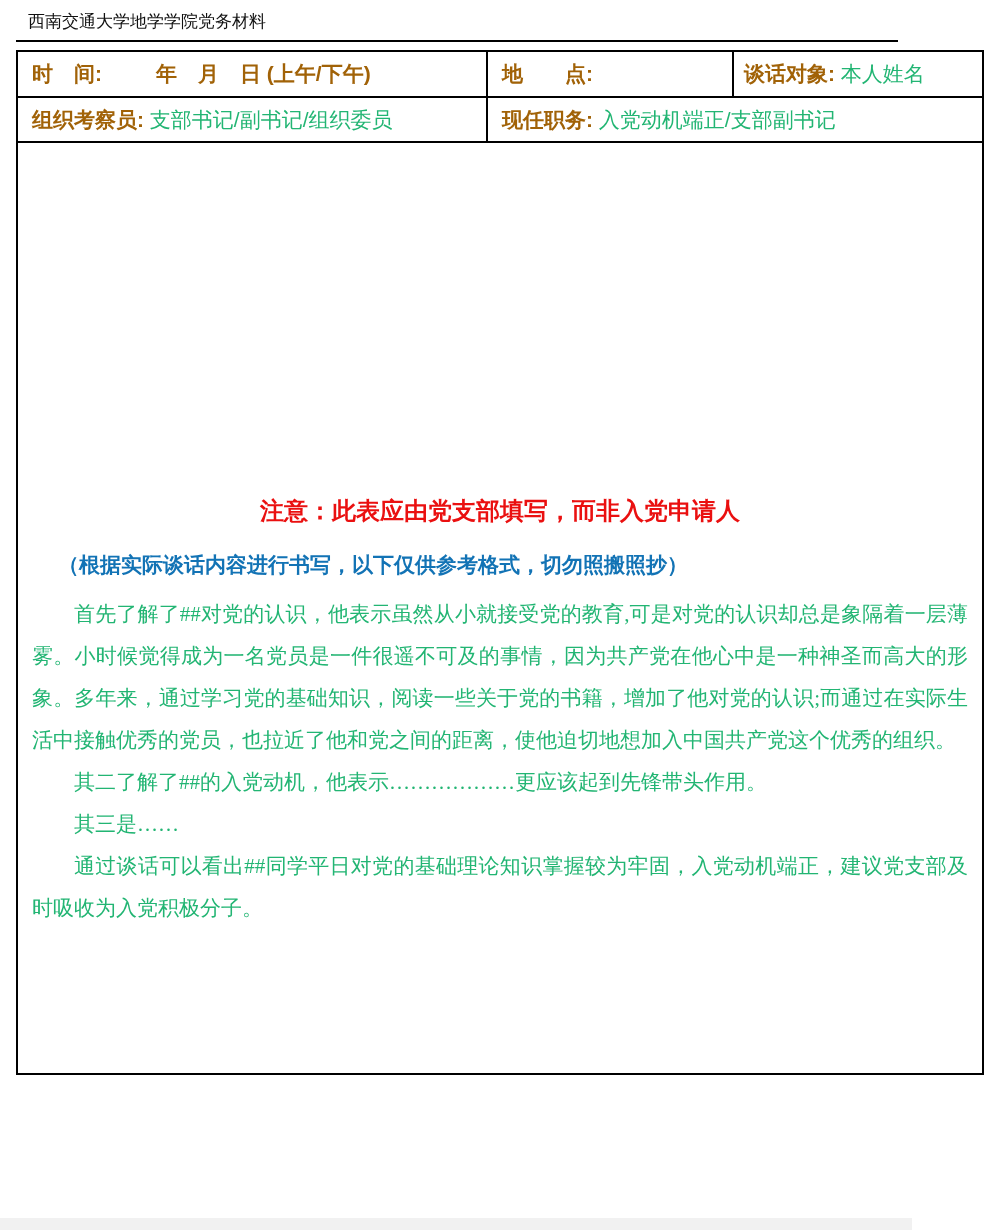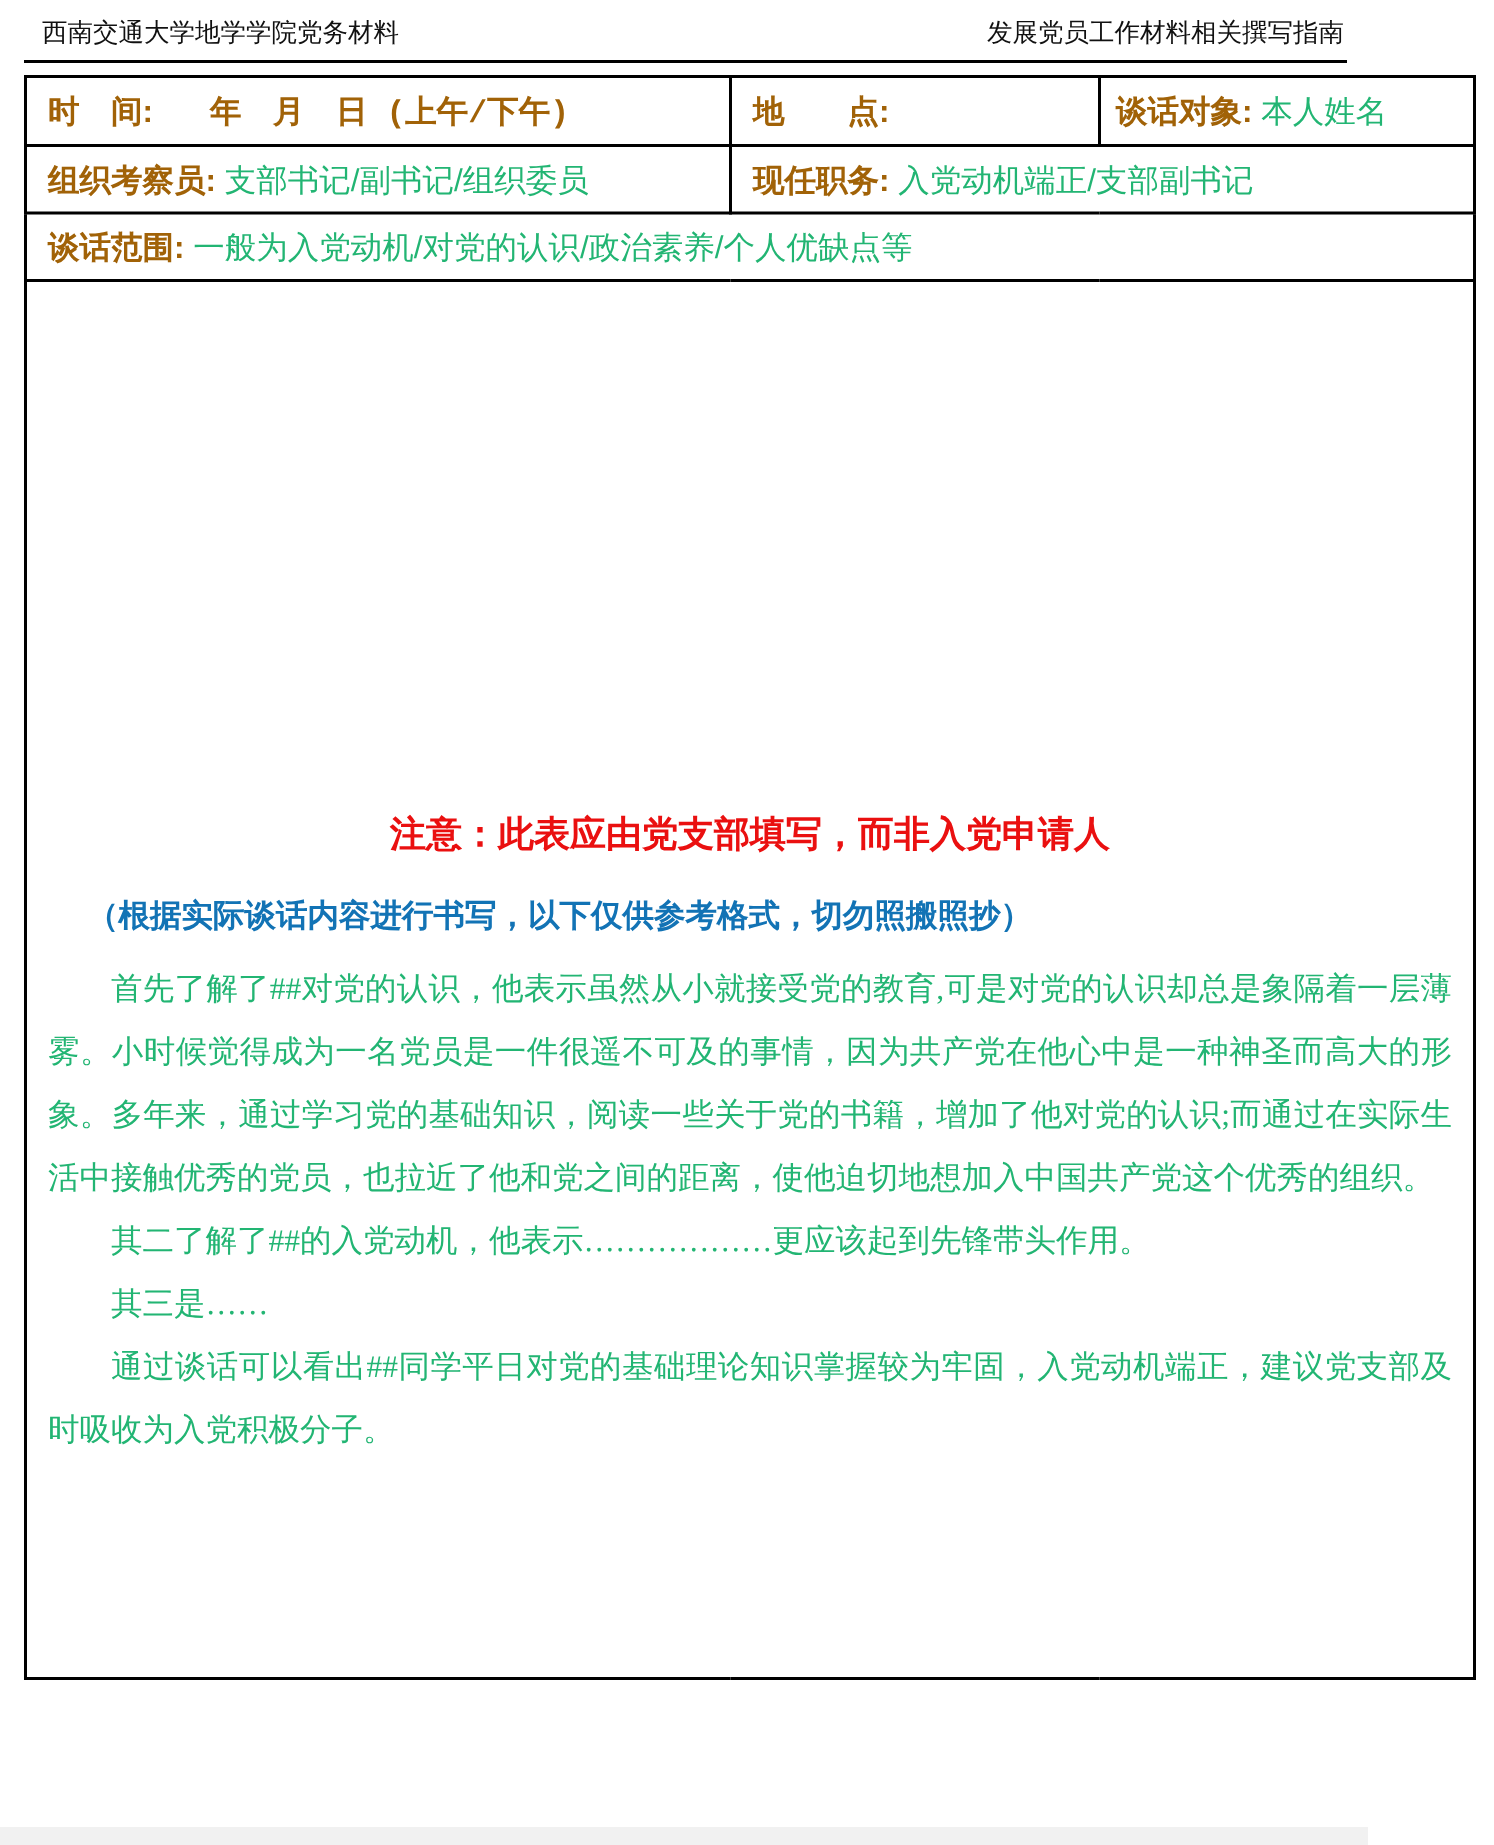--- a/index.html
+++ b/index.html
@@ -40,21 +40,21 @@
   }
   table.form td{
     border:2px solid #000;
     padding:0 14px;
     vertical-align:middle;
     font-size:21px;
   }
   .lbl{font-weight:bold;color:#a16207;}
   .val{color:var(--green);}
   td.cell-time{white-space:pre;}
-  .time-value{font-weight:bold;margin-left:38px;font-family:Liberation Mono, monospace;}
+  .time-value{font-weight:bold;margin-left:54px;}
   tr.r1 td{height:46px;}
   tr.r2 td{height:45px;}
   tr.r3 td{height:45px;}
   tr.r4 td{height:42px;text-align:center;}
   .record-title{font-weight:bold;font-size:23px;letter-spacing:6px;}
   td.content-cell{
     height:932px;
     vertical-align:top;
     padding:0 3px;
   }
@@ -90,42 +90,38 @@
     background:#f1f1f1;
   }
 </style>
 </head>
 <body>
 
 <div class="page">
 
   <div class="doc-header">
     <span>西南交通大学地学学院党务材料</span>
-    <span>发展党员工作材料相关撰写指南</span>
   </div>
   <div class="header-rule"></div>
 
   <table class="form">
     <colgroup>
       <col style="width:470px">
       <col style="width:246px">
       <col style="width:250px">
     </colgroup>
     <tbody>
       <tr class="r1">
         <td class="cell-time"><span class="lbl">时　间:</span><span class="lbl time-value">年　月　日 (上午/下午)</span></td>
         <td><span class="lbl">地　　点:</span></td>
         <td style="padding-left:10px"><span class="lbl">谈话对象:</span> <span class="val">本人姓名</span></td>
       </tr>
       <tr class="r2">
         <td><span class="lbl">组织考察员:</span> <span class="val">支部书记/副书记/组织委员</span></td>
         <td colspan="2"><span class="lbl">现任职务:</span> <span class="val">入党动机端正/支部副书记</span></td>
-      </tr>
-      <tr class="r3">
-        <td colspan="3"><span class="lbl">谈话范围:</span> <span class="val">一般为入党动机/对党的认识/政治素养/个人优缺点等</span></td>
       </tr>
       <tr class="r5">
         <td colspan="3" class="content-cell">
           <div class="notice-red">注意：此表应由党支部填写，而非入党申请人</div>
           <div class="notice-blue">（根据实际谈话内容进行书写，以下仅供参考格式，切勿照搬照抄）</div>
           <div class="record-body">
             <p>首先了解了##对党的认识，他表示虽然从小就接受党的教育,可是对党的认识却总是象隔着一层薄雾。小时候觉得成为一名党员是一件很遥不可及的事情，因为共产党在他心中是一种神圣而高大的形象。多年来，通过学习党的基础知识，阅读一些关于党的书籍，增加了他对党的认识;而通过在实际生活中接触优秀的党员，也拉近了他和党之间的距离，使他迫切地想加入中国共产党这个优秀的组织。</p>
             <p>其二了解了##的入党动机，他表示………………更应该起到先锋带头作用。</p>
             <p>其三是……</p>
             <p>通过谈话可以看出##同学平日对党的基础理论知识掌握较为牢固，入党动机端正，建议党支部及时吸收为入党积极分子。</p>

